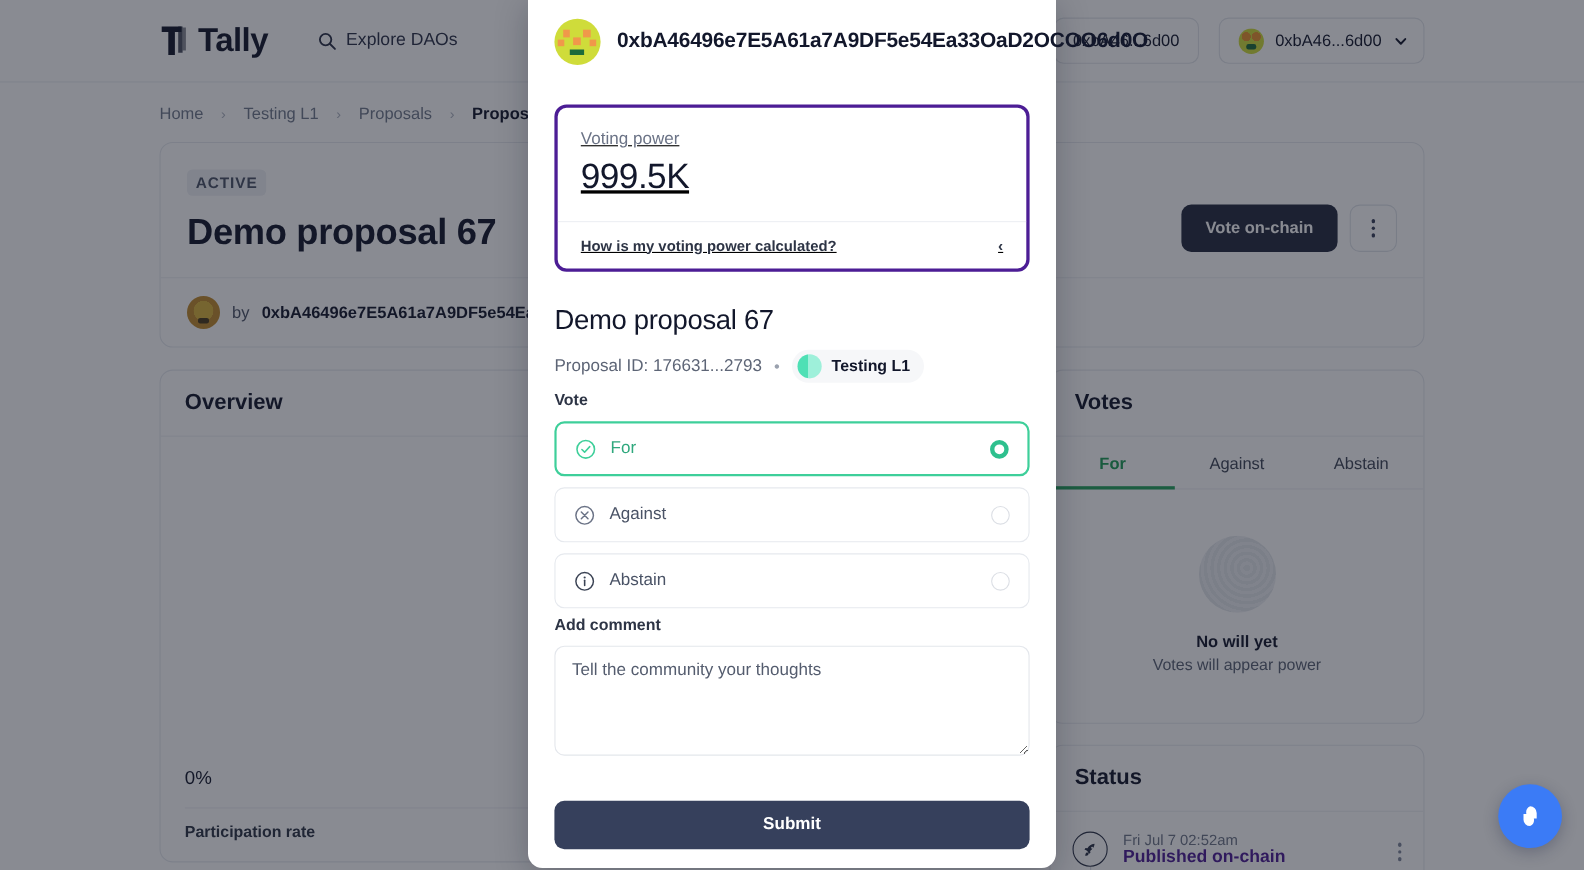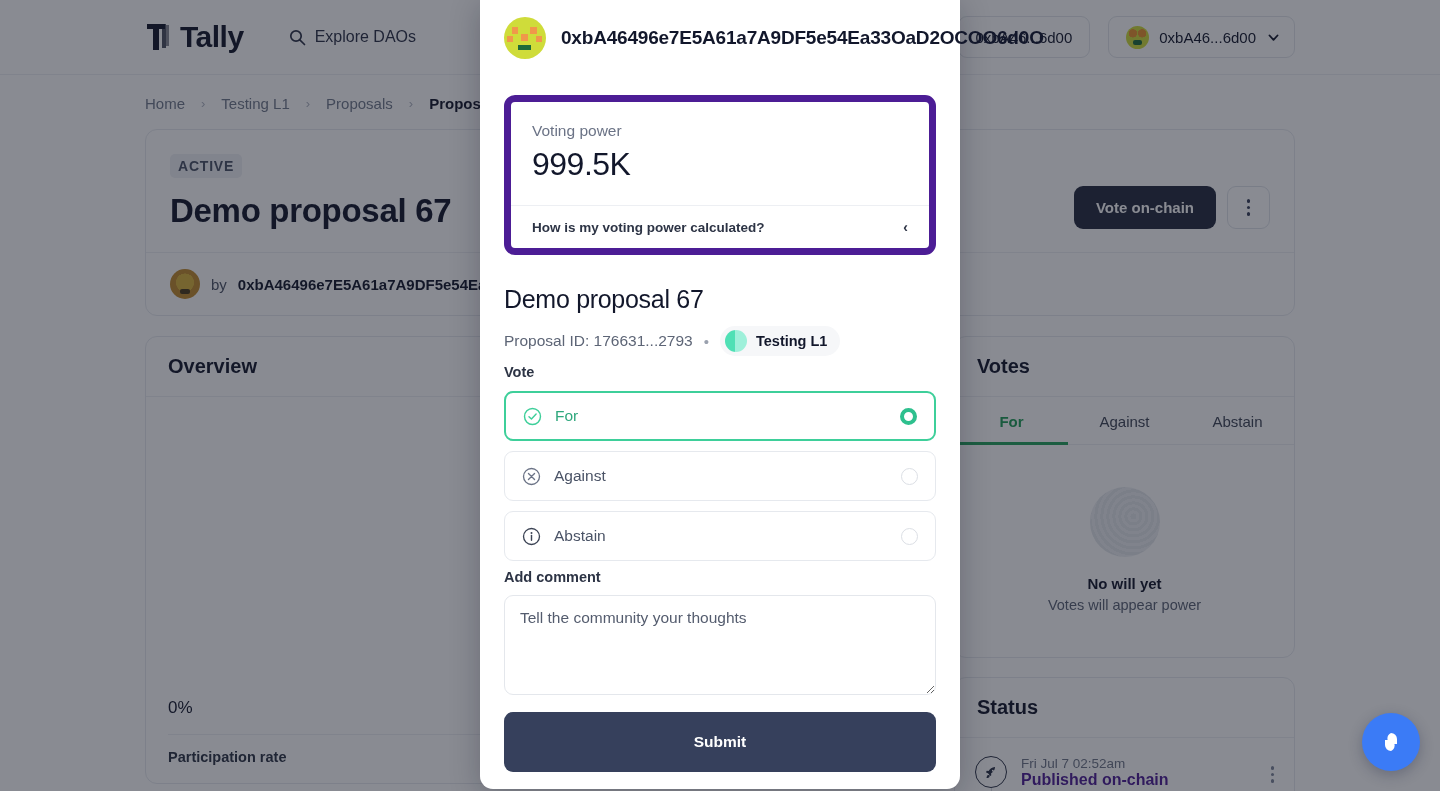--- a/index.html
+++ b/index.html
@@ -196,21 +196,21 @@
   .avatar-lg {
     width: 42px; height: 42px; border-radius: 50%; flex: none; position: relative; overflow: hidden;
     background: #cfdc3a;
   }
   .avatar-lg .px { position: absolute; background: #f0984a; }
   .avatar-lg .mouth { position: absolute; left: 34%; top: 66%; width: 30%; height: 13%; background: #1d6b3a; }
 
   .modal-body { flex: 1; overflow: hidden; padding: 0 24px; }
 
   .vp-card {
-    border: 7px solid #4c1d95; border-radius: 11px; overflow: hidden; margin-top: 19px;
+    border: 3px solid #4c1d95; border-radius: 11px; overflow: hidden; margin-top: 19px; text-decoration: underline;
   }
   .vp-top { padding: 20px 21px 22px 21px; }
   .vp-label { font-size: 15.5px; color: #6b7386; }
   .vp-value { font-size: 32px; font-weight: 500; color: #12172b; margin-top: 6px; letter-spacing: -0.5px; }
   .vp-foot {
     border-top: 1px solid #edeff3; padding: 13px 21px;
     display: flex; align-items: center; justify-content: space-between;
     font-size: 13.5px; font-weight: 700; color: #2d3445;
   }
   .vp-chevron { color: #2d3445; font-size: 14px; }
@@ -250,21 +250,21 @@
   .comment-box {
     width: 100%; height: 100px; margin-top: 10px;
     border: 1px solid #e4e7ec; border-radius: 9px;
     padding: 13px 15px; font-size: 15.5px; color: #4a5366;
     font-family: "Liberation Sans", sans-serif; resize: vertical; outline: none;
   }
   .comment-box::placeholder { color: #545c6e; }
 
   .modal-footer { flex: none; padding: 14px 24px 17px 24px; }
   .btn-submit {
-    width: 100%; height: 60px; border: none; border-radius: 9px;
+    width: 100%; height: 44px; border: none; border-radius: 9px;
     background: #36405c; color: #fff; font-size: 15.5px; font-weight: 700;
     font-family: "Liberation Sans", sans-serif;
   }
 </style>
 </head>
 <body>
 
 <div id="page-root">
 
   <div class="site-header">

